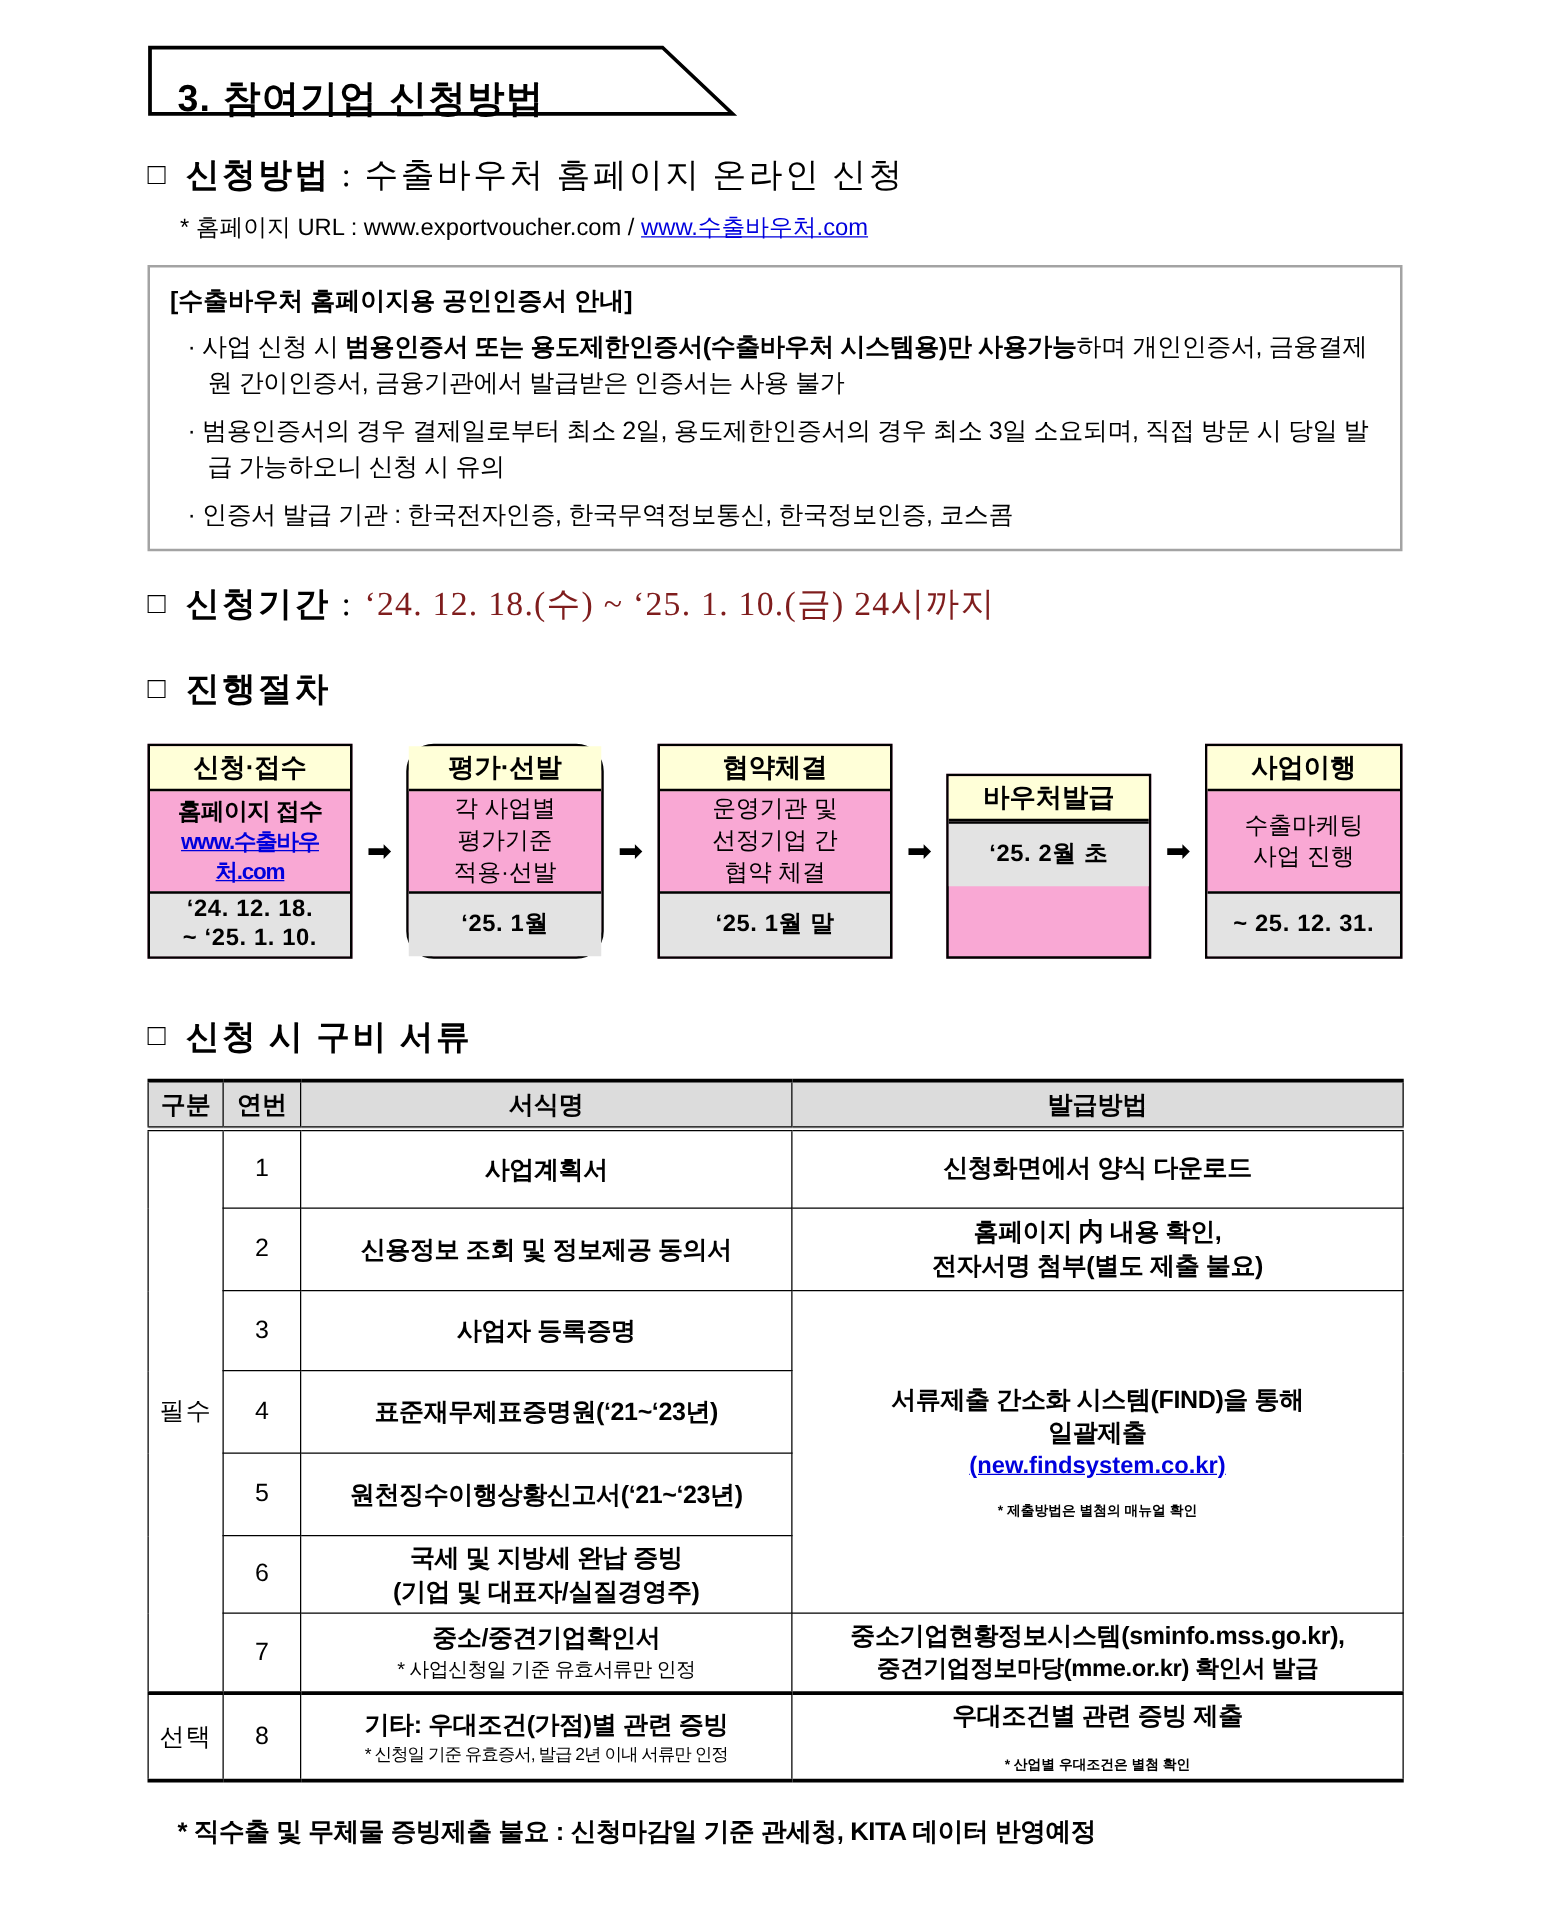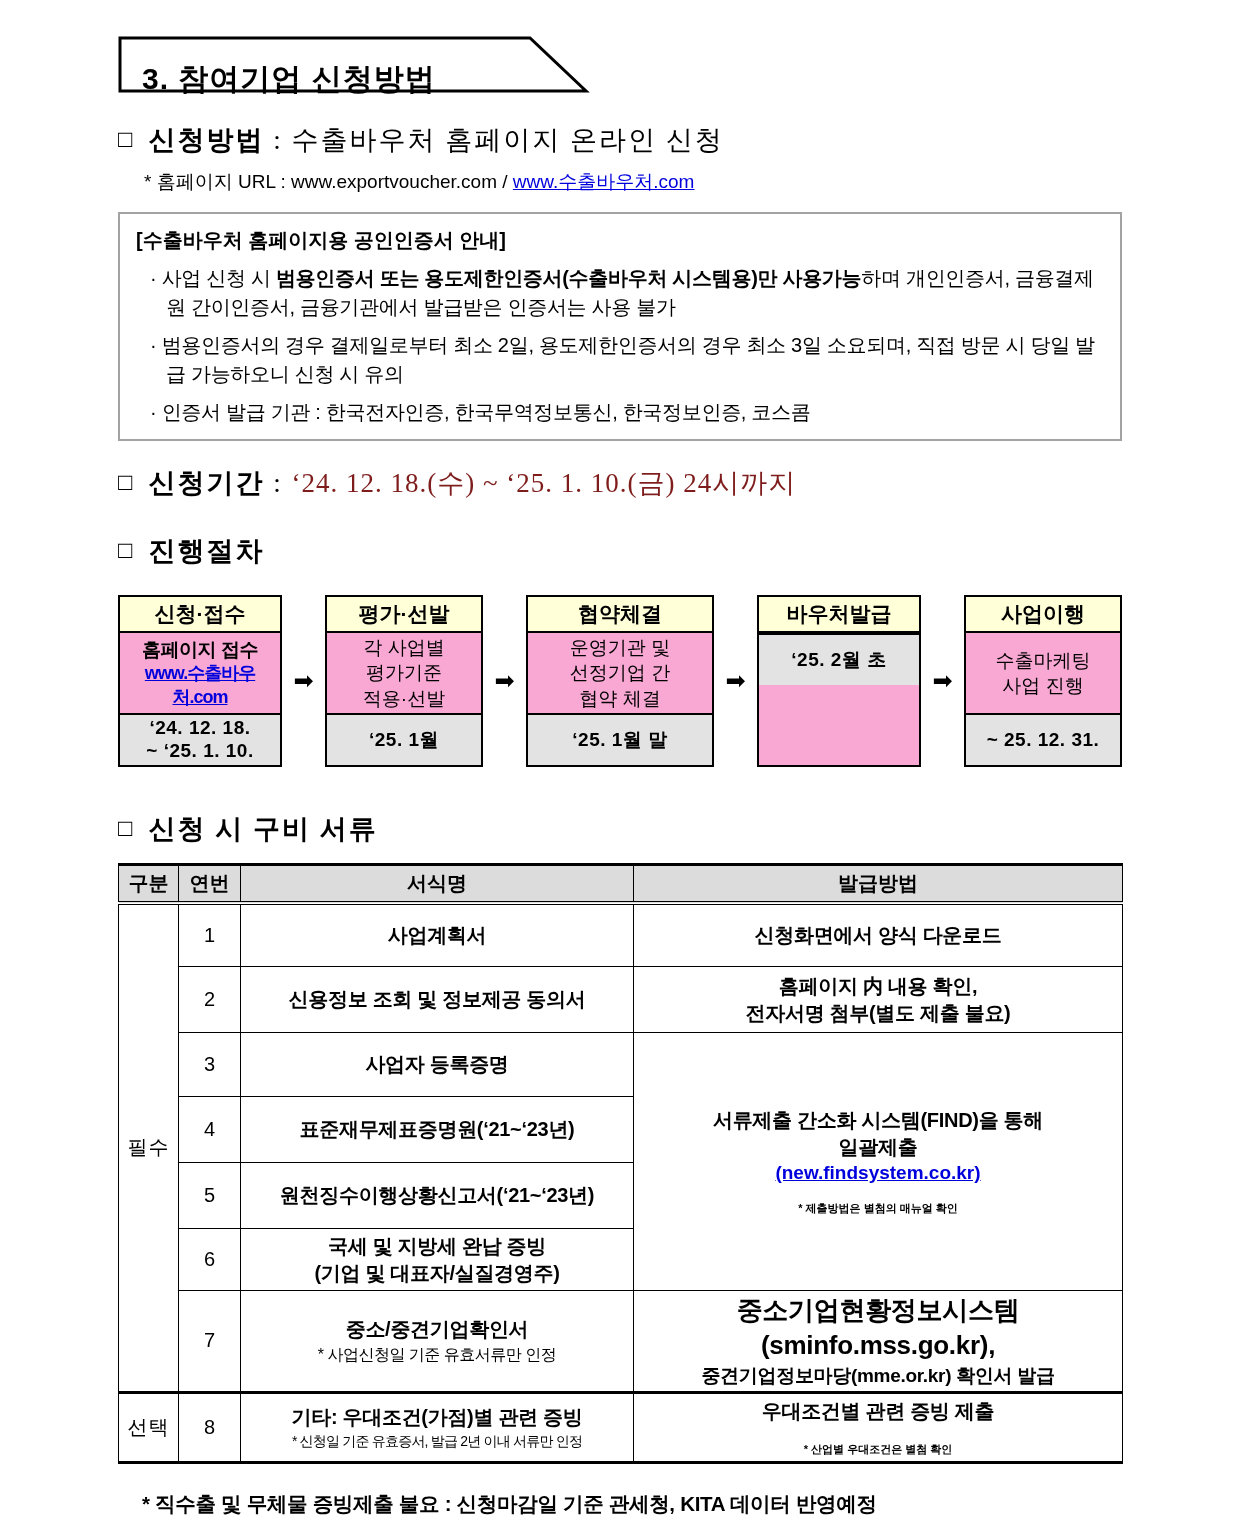--- a/index.html
+++ b/index.html
@@ -59,22 +59,22 @@
     flex: 1 1 auto; display: flex; flex-direction: column; align-items: center; justify-content: center;
     font-size: 19px; line-height: 1.32; text-align: center;
   }
   .step-foot {
     background: #e3e3e3; border-top: 2px solid #000; height: 52px; flex: 0 0 52px;
     display: flex; flex-direction: column; align-items: center; justify-content: center;
     font-size: 19px; font-weight: bold; line-height: 1.2; letter-spacing: 0.5px;
   }
   .step-link { font-weight: bold; font-size: 18px; letter-spacing: -1px; }
   .arrow-cell { flex: 1 1 auto; display: flex; align-items: center; justify-content: center; font-size: 24px; color: #000; }
-  .w1 { flex: 0 0 164px; } .w2 { flex: 0 0 158px; } .w3 { flex: 0 0 188px; }
-  .w4 { flex: 0 0 164px; } .w5 { flex: 0 0 158px; }
+  .w1 { flex: 0 0 164px; } .w2 { flex: 0 0 158px; border-radius: 22px; } .w3 { flex: 0 0 188px; }
+  .w4 { flex: 0 0 164px; margin-top: 24px; } .w5 { flex: 0 0 158px; }
   .bold-body { font-weight: bold; letter-spacing: -0.5px; }
 
   
   table.docs { margin-top: 16px; border-collapse: collapse; table-layout: fixed; width: 1004px; }
   table.docs th, table.docs td {
     border: 1.5px solid #000; text-align: center; vertical-align: middle;
     padding: 2px 4px; font-size: 20px;
   }
   table.docs thead th {
     background: #dcdcdc; font-weight: bold; height: 38px;
@@ -264,21 +264,21 @@
           <div class="fname">(기업 및 대표자/실질경영주)</div>
         </td>
       </tr>
       <tr style="height:64px">
         <td class="num">7</td>
         <td>
           <div class="fname">중소/중견기업확인서</div>
           <div class="fnote">* 사업신청일 기준 유효서류만 인정</div>
         </td>
         <td class="open-right">
-          <div class="iss-b" style="font-size:26px">중소기업현황정보시스템(sminfo.mss.go.kr),</div>
+          <div class="iss-b" style="font-size:20px">중소기업현황정보시스템(sminfo.mss.go.kr),</div>
           <div class="iss-b" style="font-size:19px">중견기업정보마당(mme.or.kr) 확인서 발급</div>
         </td>
       </tr>
       <tr class="sec-opt" style="height:70px">
         <td class="open-left gubun">선택</td>
         <td class="num">8</td>
         <td>
           <div class="fname">기타: 우대조건(가점)별 관련 증빙</div>
           <div class="fnote-sm">* 신청일 기준 유효증서, 발급 2년 이내 서류만 인정</div>
         </td>

